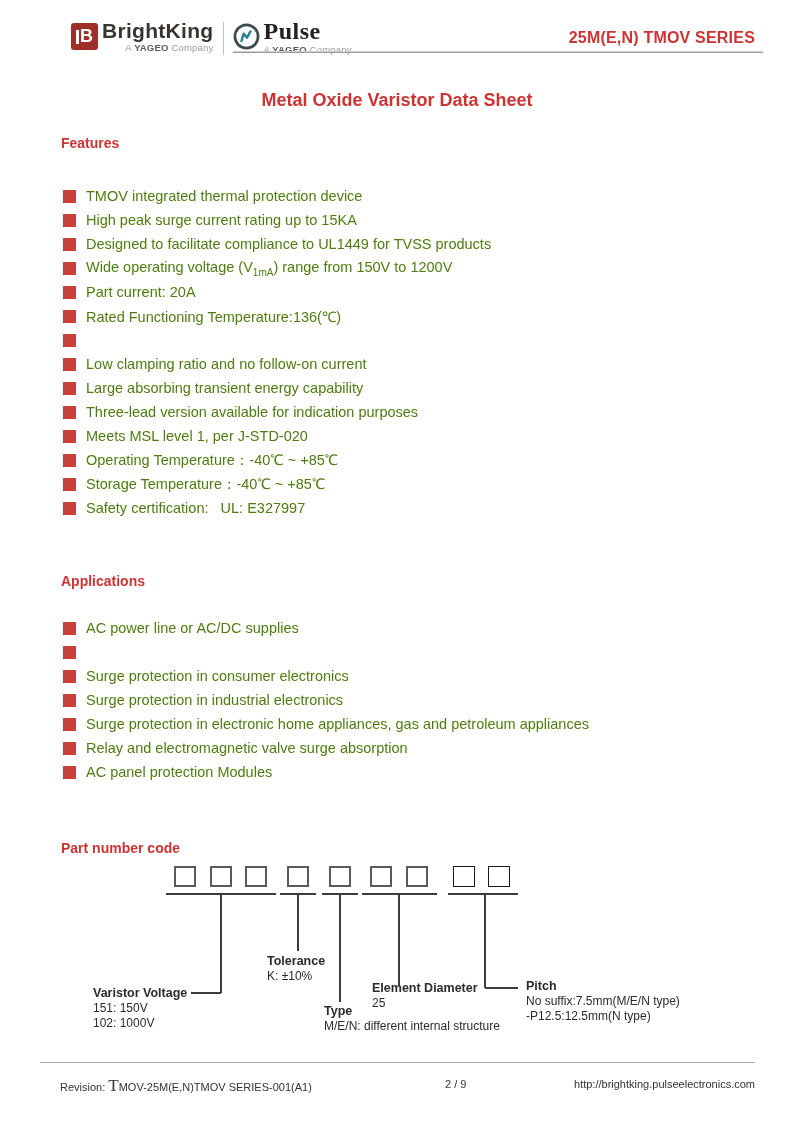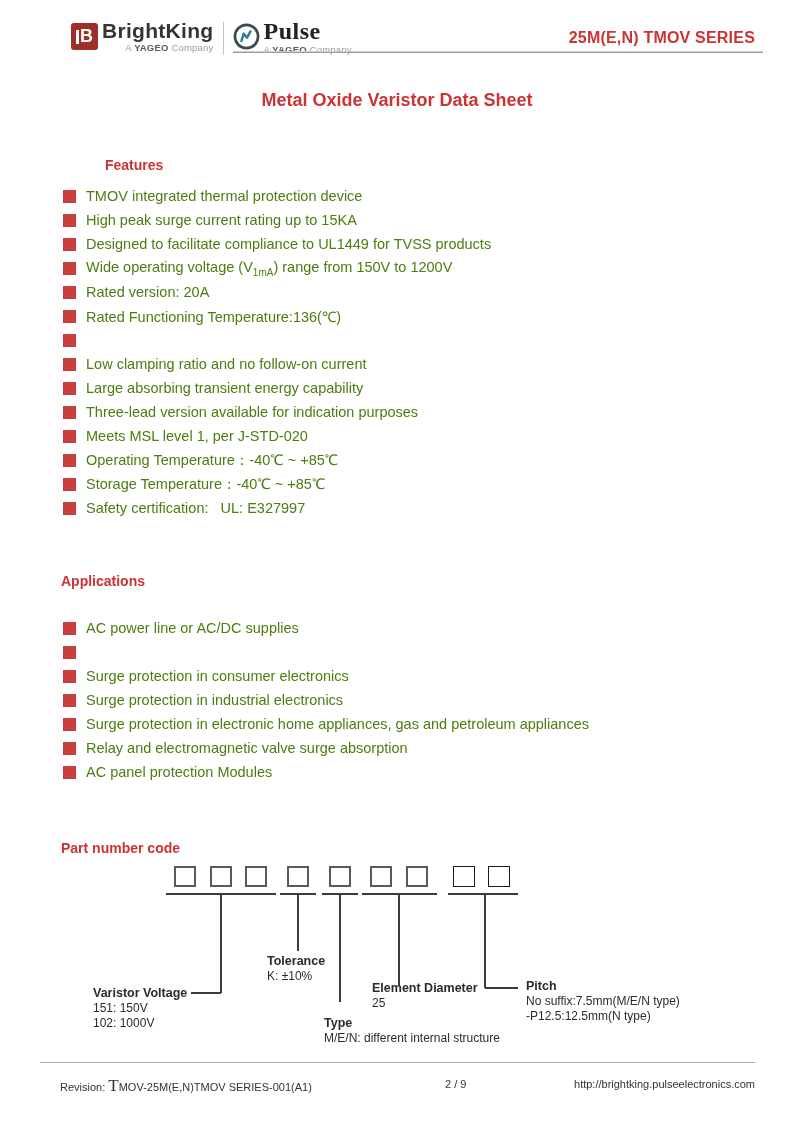--- a/index.html
+++ b/index.html
@@ -27,21 +27,21 @@
   .pulse-name { font-family:"Liberation Serif", serif; font-size:24px; font-weight:bold;
     color:#222; line-height:25px; letter-spacing:0.5px; }
   .series-title { position:absolute; right:39px; top:29px; color:#cc3333;
     font-weight:bold; font-size:16px; letter-spacing:0.2px; }
   .header-rule { position:absolute; left:233px; top:51px; width:530px; height:1px;
     border-top:1.5px solid #cfcfcf; border-bottom:1.5px solid #9c9c9c; }
   
   .page-title { position:absolute; left:0; right:0; top:90px; text-align:center;
     color:#cc3333; font-size:18px; font-weight:bold; }
   .section-heading { position:absolute; left:61px; color:#cc3333; font-size:14px; font-weight:bold; }
-  #features-heading { top:157px;margin-left:44px; }
+  #features-heading { top:135px; }
   #applications-heading { top:573px; }
   #pnc-heading { top:840px; }
   
   .list { position:absolute; left:63px; }
   #features-list { top:184px; }
   #applications-list { top:616px; }
   .li { display:flex; align-items:center; height:24px; }
   .bullet { width:13px; height:13px; background:#c8403c; margin-right:10px; flex:none; }
   .t { font-size:14.5px; white-space:pre; color:#4d7c0f; }
   .t sub { font-size:10px; }
@@ -55,21 +55,21 @@
   #ul1{left:166px;width:110px;} #ul2{left:280px;width:36px;} #ul3{left:322px;width:36px;}
   #ul4{left:362px;width:75px;} #ul5{left:448px;width:70px;}
   .tick { position:absolute; width:1.5px; background:#3c3c3c; top:34px; }
   #tick1{left:220px;height:99px;} #tick2{left:297px;height:57px;} #tick3{left:339px;height:108px;}
   #tick4{left:398px;height:92px;} #tick5{left:484px;height:94px;}
   .elbow { position:absolute; height:1.5px; background:#3c3c3c; }
   #elbow1{left:191px;top:132px;width:30px;}
   #elbow5{left:485px;top:127px;width:33px;}
   .dlabel { position:absolute; font-size:12px; line-height:15px; color:#2b2b2b; }
   .dlabel .b { font-weight:bold; font-size:12.5px; }
-  #lab-vv{left:93px;top:126px;} #lab-tol{left:267px;top:94px;} #lab-type{left:324px;top:156px;}
+  #lab-vv{left:93px;top:126px;} #lab-tol{left:267px;top:94px;} #lab-type{left:324px;top:144px;}
   #lab-ed{left:372px;top:121px;} #lab-pitch{left:526px;top:119px;}
   
   .footer-rule { position:absolute; left:40px; top:1062px; width:715px; height:1px; background:#a8a8a8; }
   .f-rev { position:absolute; left:60px; top:1076px; font-size:11px; color:#333; }
   .big-t { font-family:"Liberation Serif", serif; font-size:17px; }
   .f-page { position:absolute; left:445px; top:1078px; font-size:11px; color:#333; }
   .f-url { position:absolute; right:39px; top:1078px; font-size:11px; color:#333; }
 </style>
 </head>
 <body>
@@ -119,21 +119,21 @@
     <div class="li">
         <span class="bullet"></span>
         <span class="t">Designed to facilitate compliance to UL1449 for TVSS products</span>
       </div>
     <div class="li">
         <span class="bullet"></span>
         <span class="t"><span>Wide operating voltage (V</span><sub>1mA</sub><span>) range from 150V to 1200V</span></span>
       </div>
     <div class="li">
         <span class="bullet"></span>
-        <span class="t">Rated version: 20A</span>
+        <span class="t">Part current: 20A</span>
       </div>
     <div class="li">
         <span class="bullet"></span>
         <span class="t">Rated Functioning Temperature:136(℃)</span>
       </div>
     <div class="li">
         <span class="bullet"></span>
       </div>
     <div class="li">
         <span class="bullet"></span>

